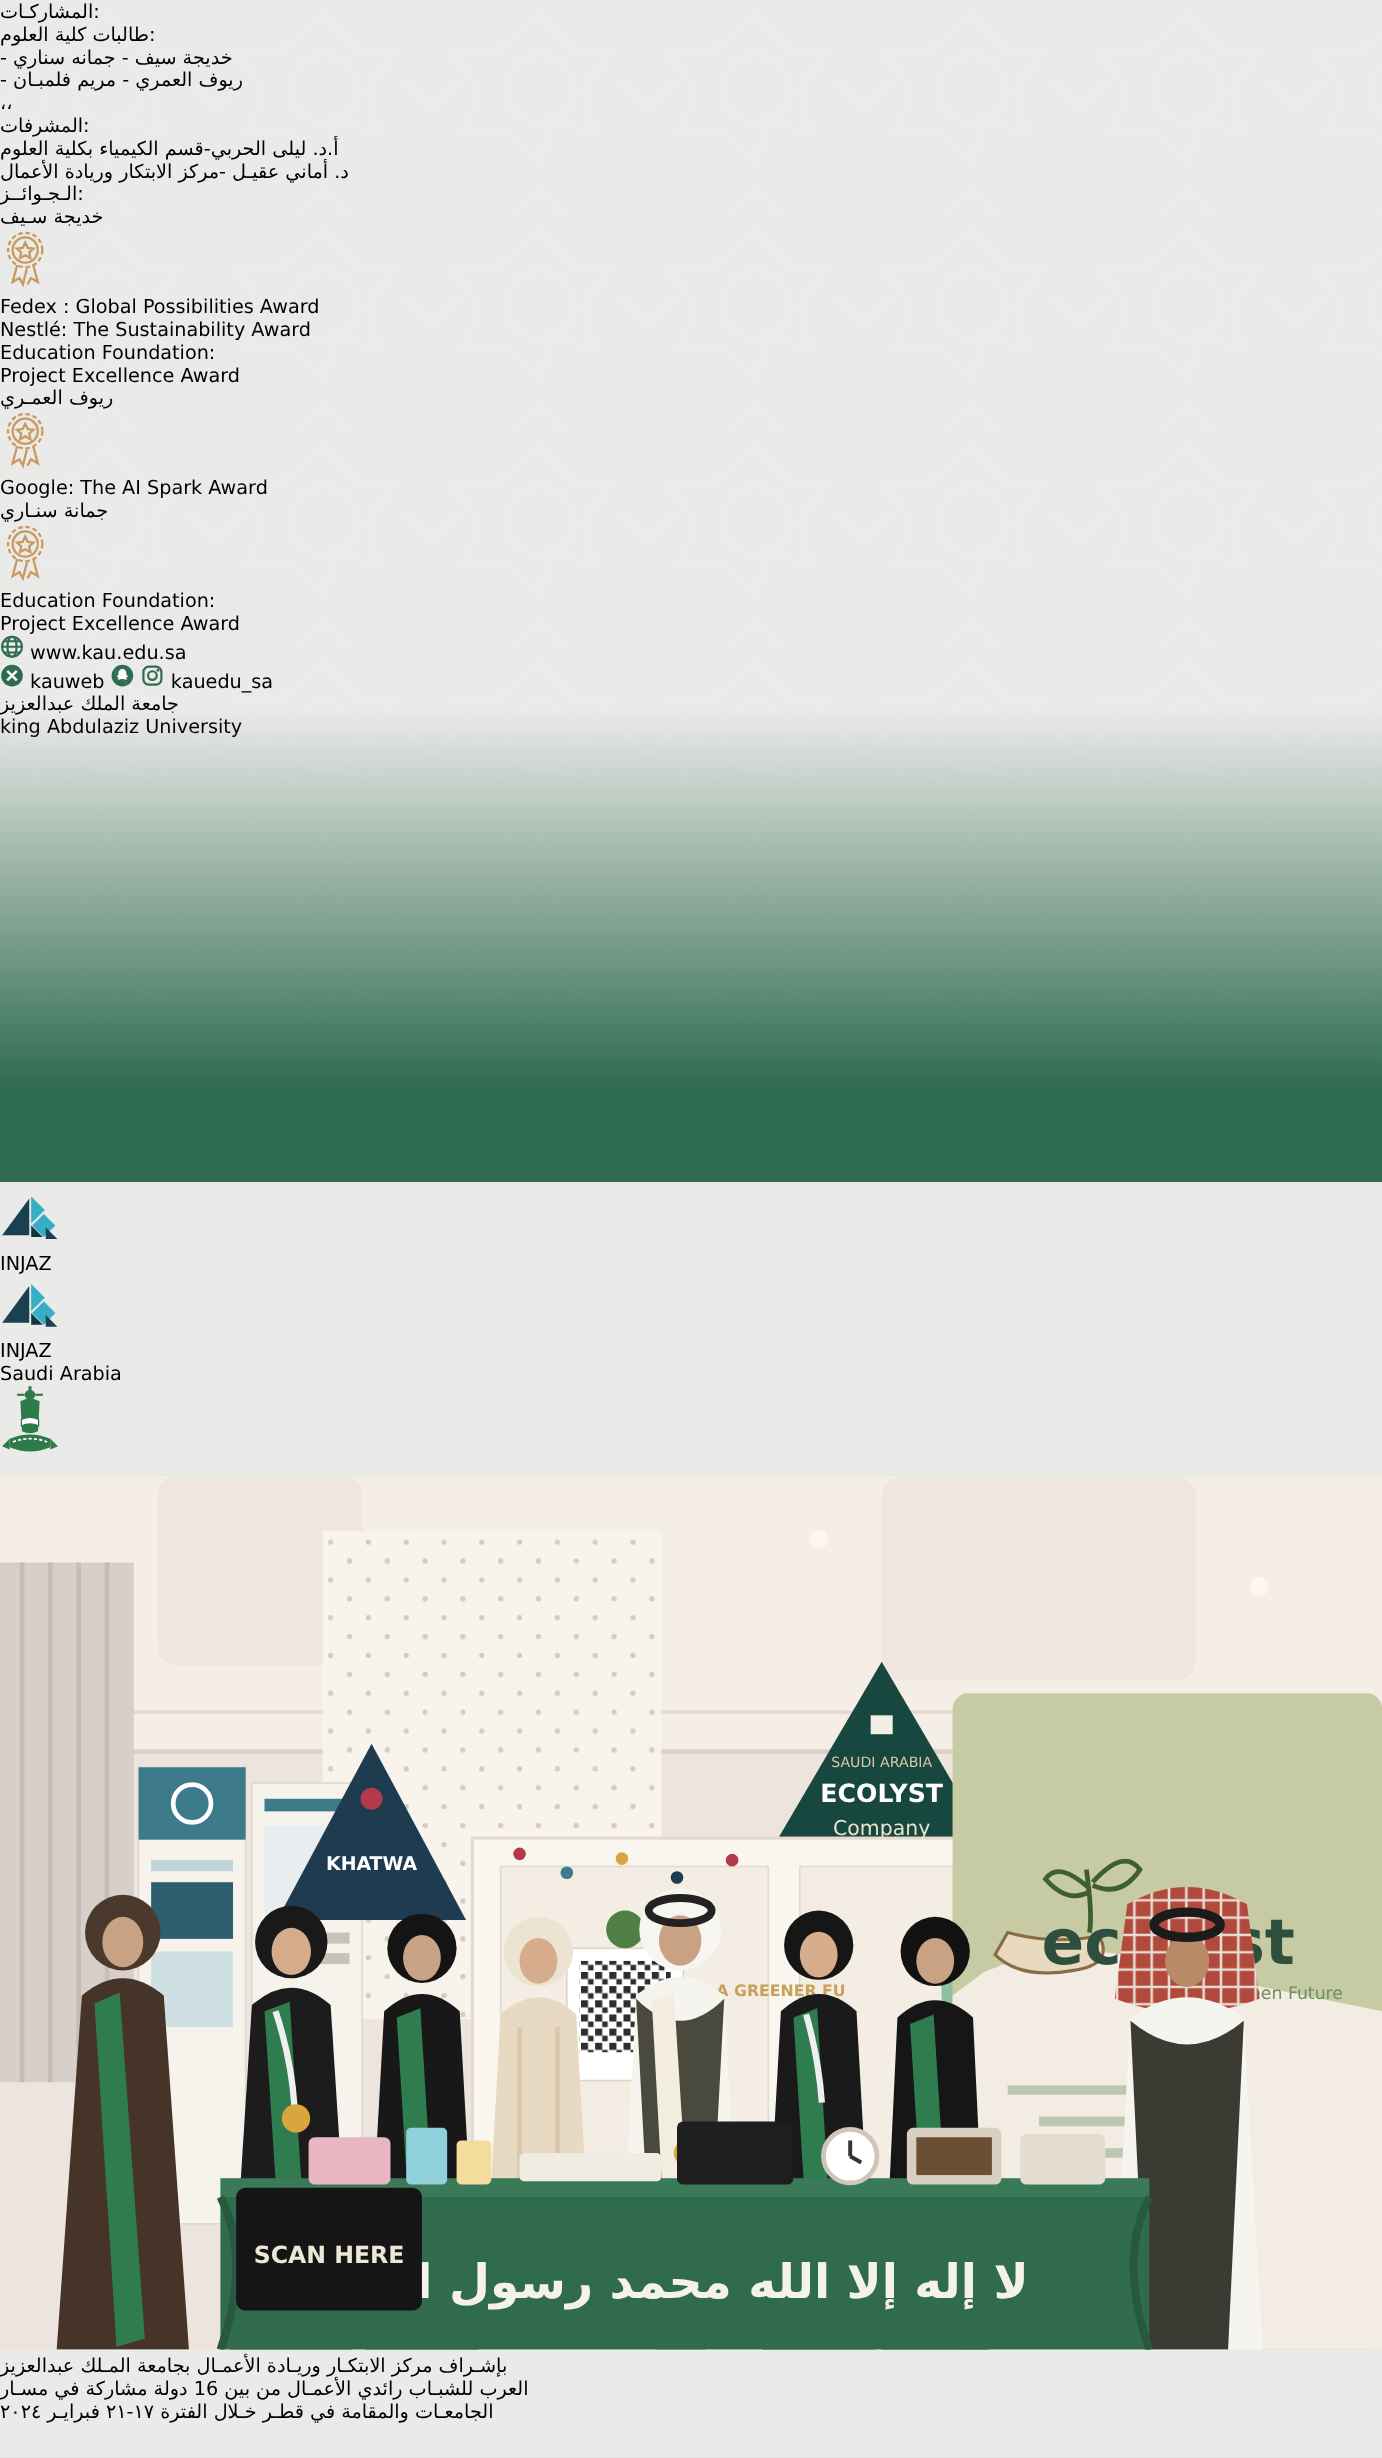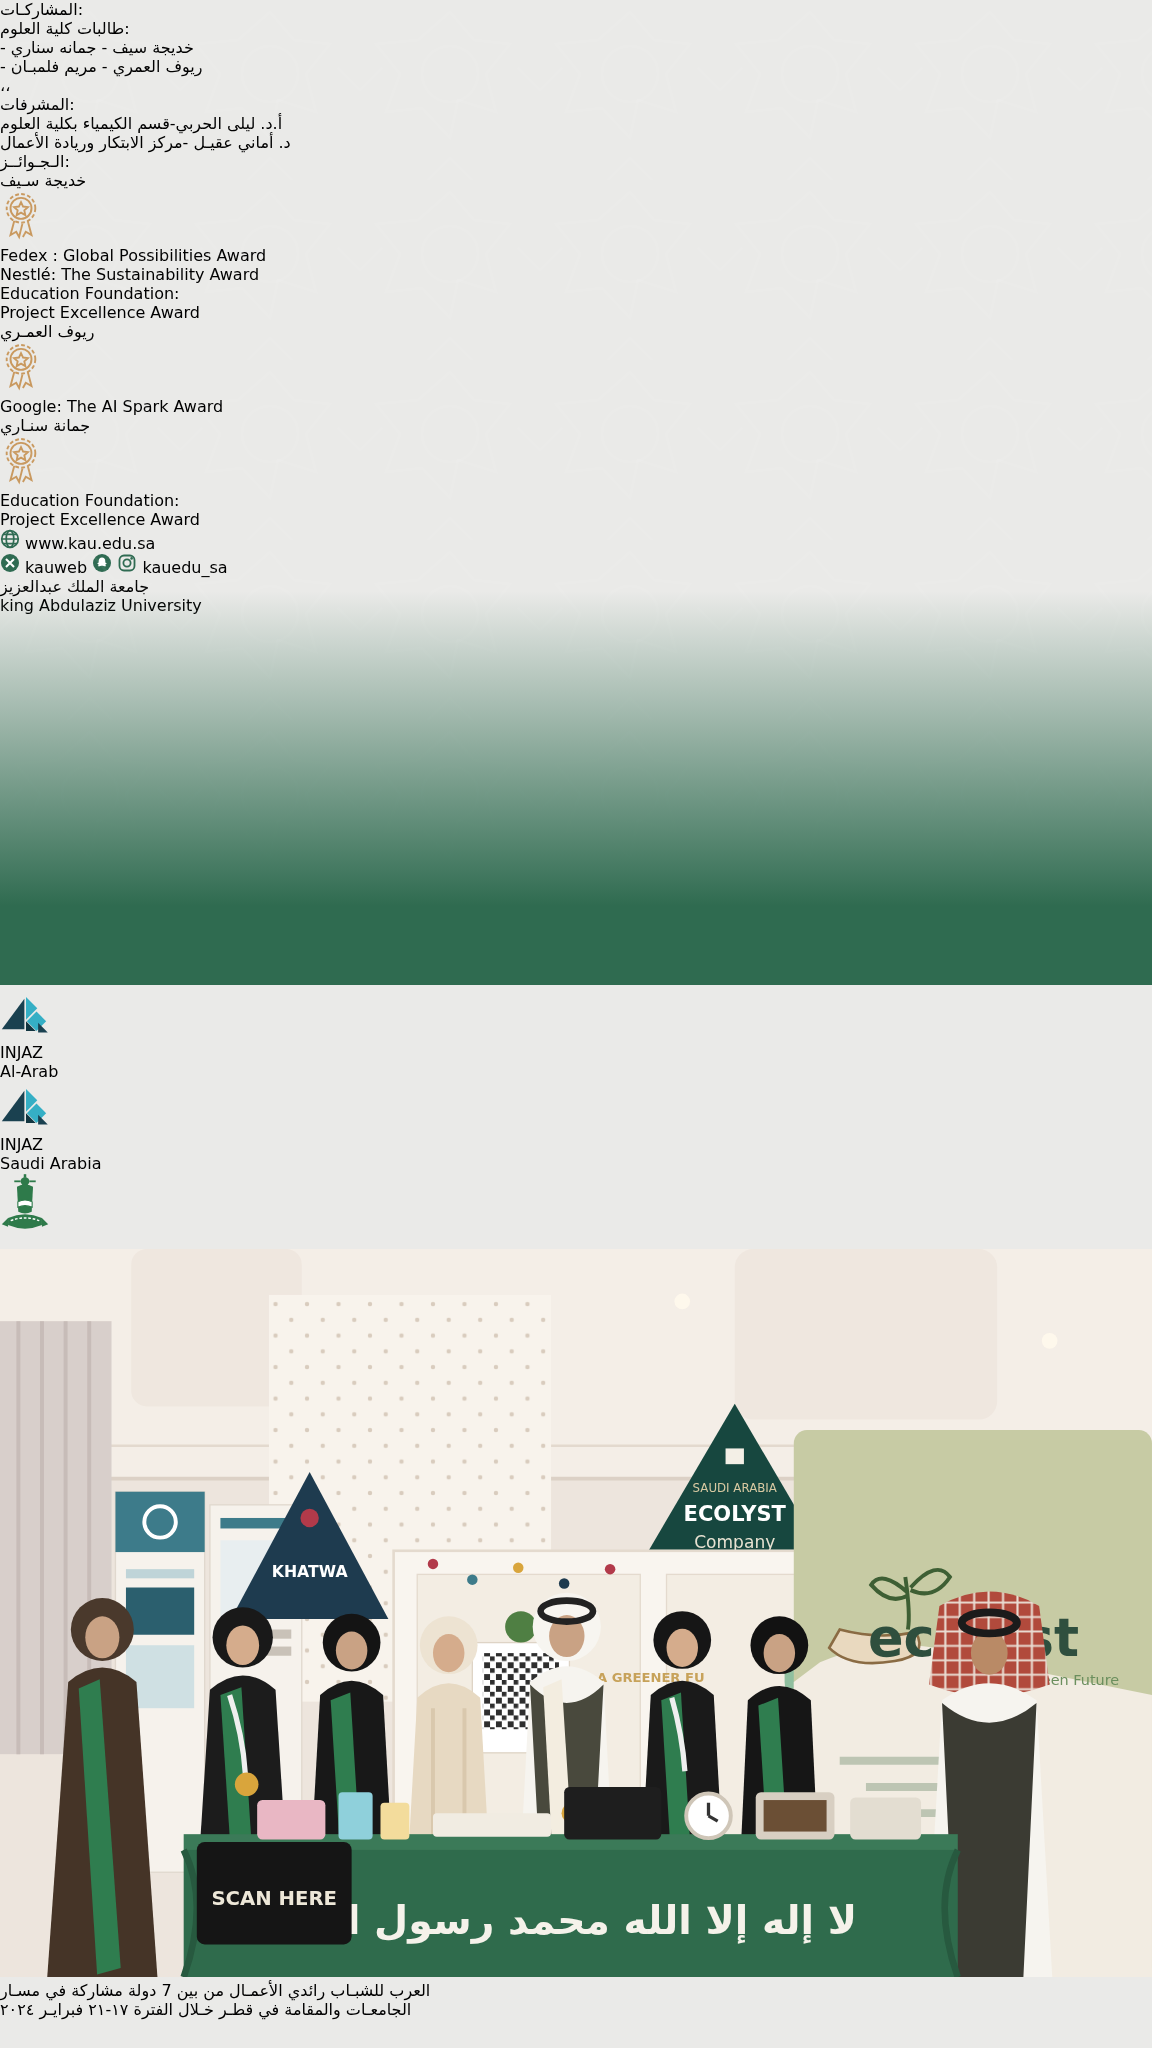--- a/index.html
+++ b/index.html
@@ -109,21 +109,20 @@
       <div class="logo-block">
         <svg width="52" height="50" viewBox="0 0 64 62">
           <polygon points="2,50 30,12 30,50" fill="#1A4150"></polygon>
           <polygon points="32,10 46,24 32,38" fill="#35AFC5"></polygon>
           <polygon points="33,40 45,28 57,40 45,52" fill="#35AFC5"></polygon>
           <polygon points="32,40 32,52 44,52" fill="#123540"></polygon>
           <polygon points="47,42 59,54 47,54" fill="#1A4150"></polygon>
         </svg>
         <div class="logo-label">
           <div>INJAZ</div>
-          <div>Al-Arab</div>
         </div>
       </div>
       <div class="logo-divider"></div>
       <div class="logo-block">
         <svg width="52" height="50" viewBox="0 0 64 62">
           <polygon points="2,50 30,12 30,50" fill="#1A4150"></polygon>
           <polygon points="32,10 46,24 32,38" fill="#35AFC5"></polygon>
           <polygon points="33,40 45,28 57,40 45,52" fill="#35AFC5"></polygon>
           <polygon points="32,40 32,52 44,52" fill="#123540"></polygon>
           <polygon points="47,42 59,54 47,54" fill="#1A4150"></polygon>
@@ -330,22 +329,23 @@
 
           <g>
             <rect x="150" y="452" width="118" height="78" rx="6" fill="#151515"></rect>
             <text x="209" y="500" text-anchor="middle" font-size="15" font-weight="bold" fill="#EDE7D8" font-family="DejaVu Sans, sans-serif">SCAN HERE</text>
           </g>
         </g>
       </svg>
     </div>
 
     
+    <div class="supervision">بإشـراف مركز الابتكـار وريـادة الأعمـال بجامعة المـلك عبدالعزيز</div>
     <div class="announcement">
-      <div>العرب للشبـاب رائدي الأعمـال من بين 7 دولة مشاركة في مسـار</div>
+      <div>العرب للشبـاب رائدي الأعمـال من بين 16 دولة مشاركة في مسـار</div>
       <div>الجامعـات والمقامة في قطـر خـلال الفترة ١٧-٢١ فبرايـر ٢٠٢٤</div>
     </div>
   </div>
 
   <div class="section-title title-participants">المشاركـات:</div>
 
   <div class="participants-card">
     <div class="corner c-tr"></div>
     <div class="corner c-bl"></div>
     <div class="p-inner">

